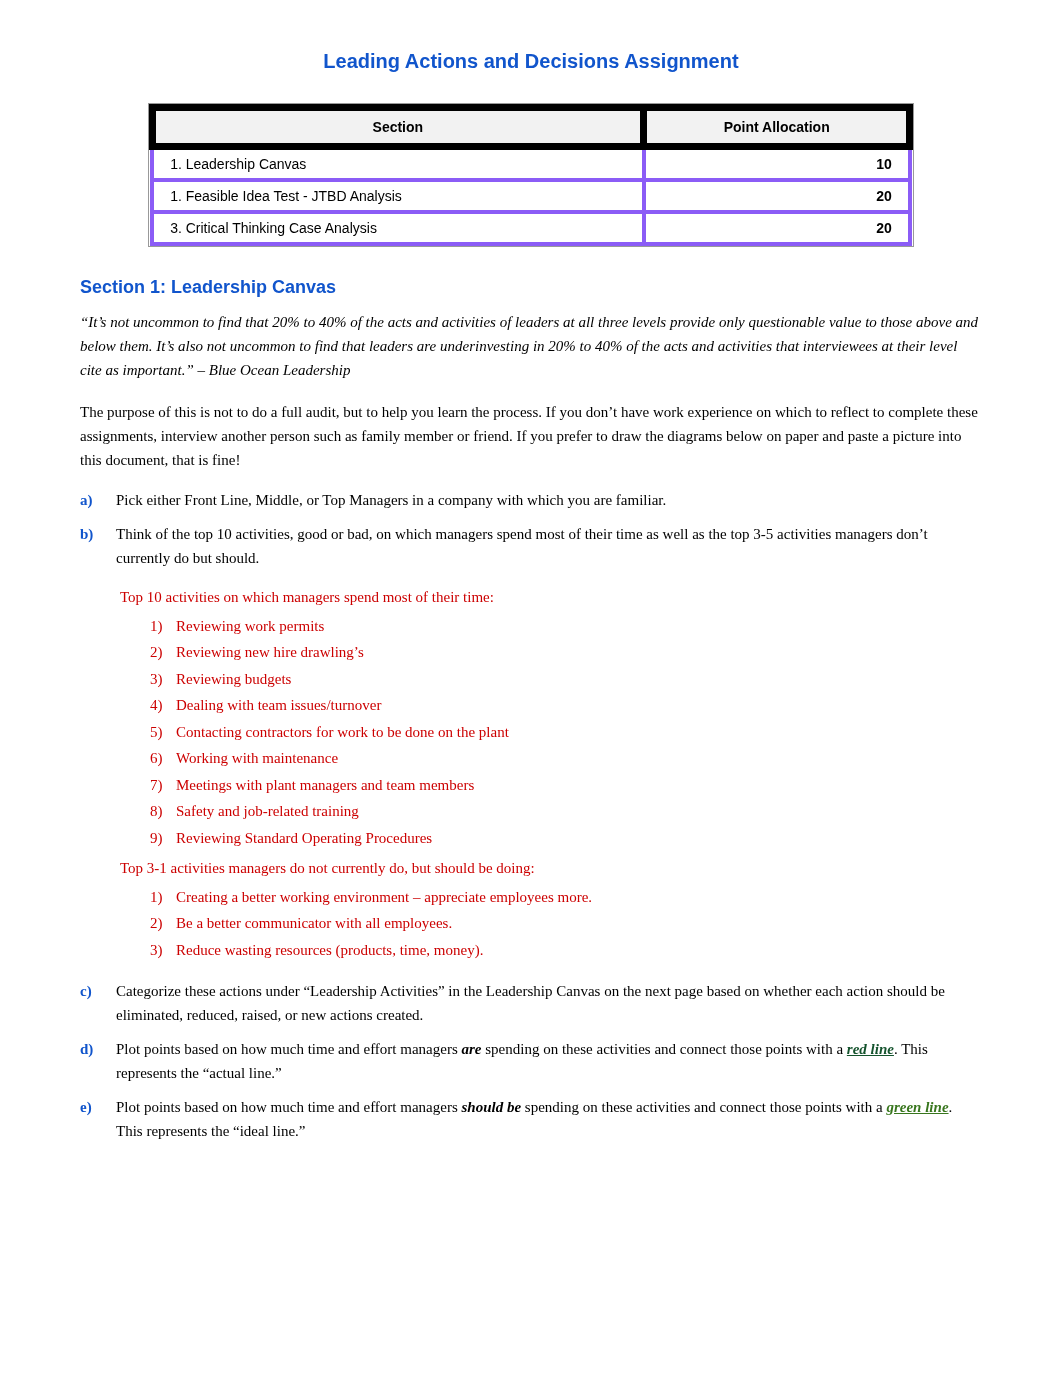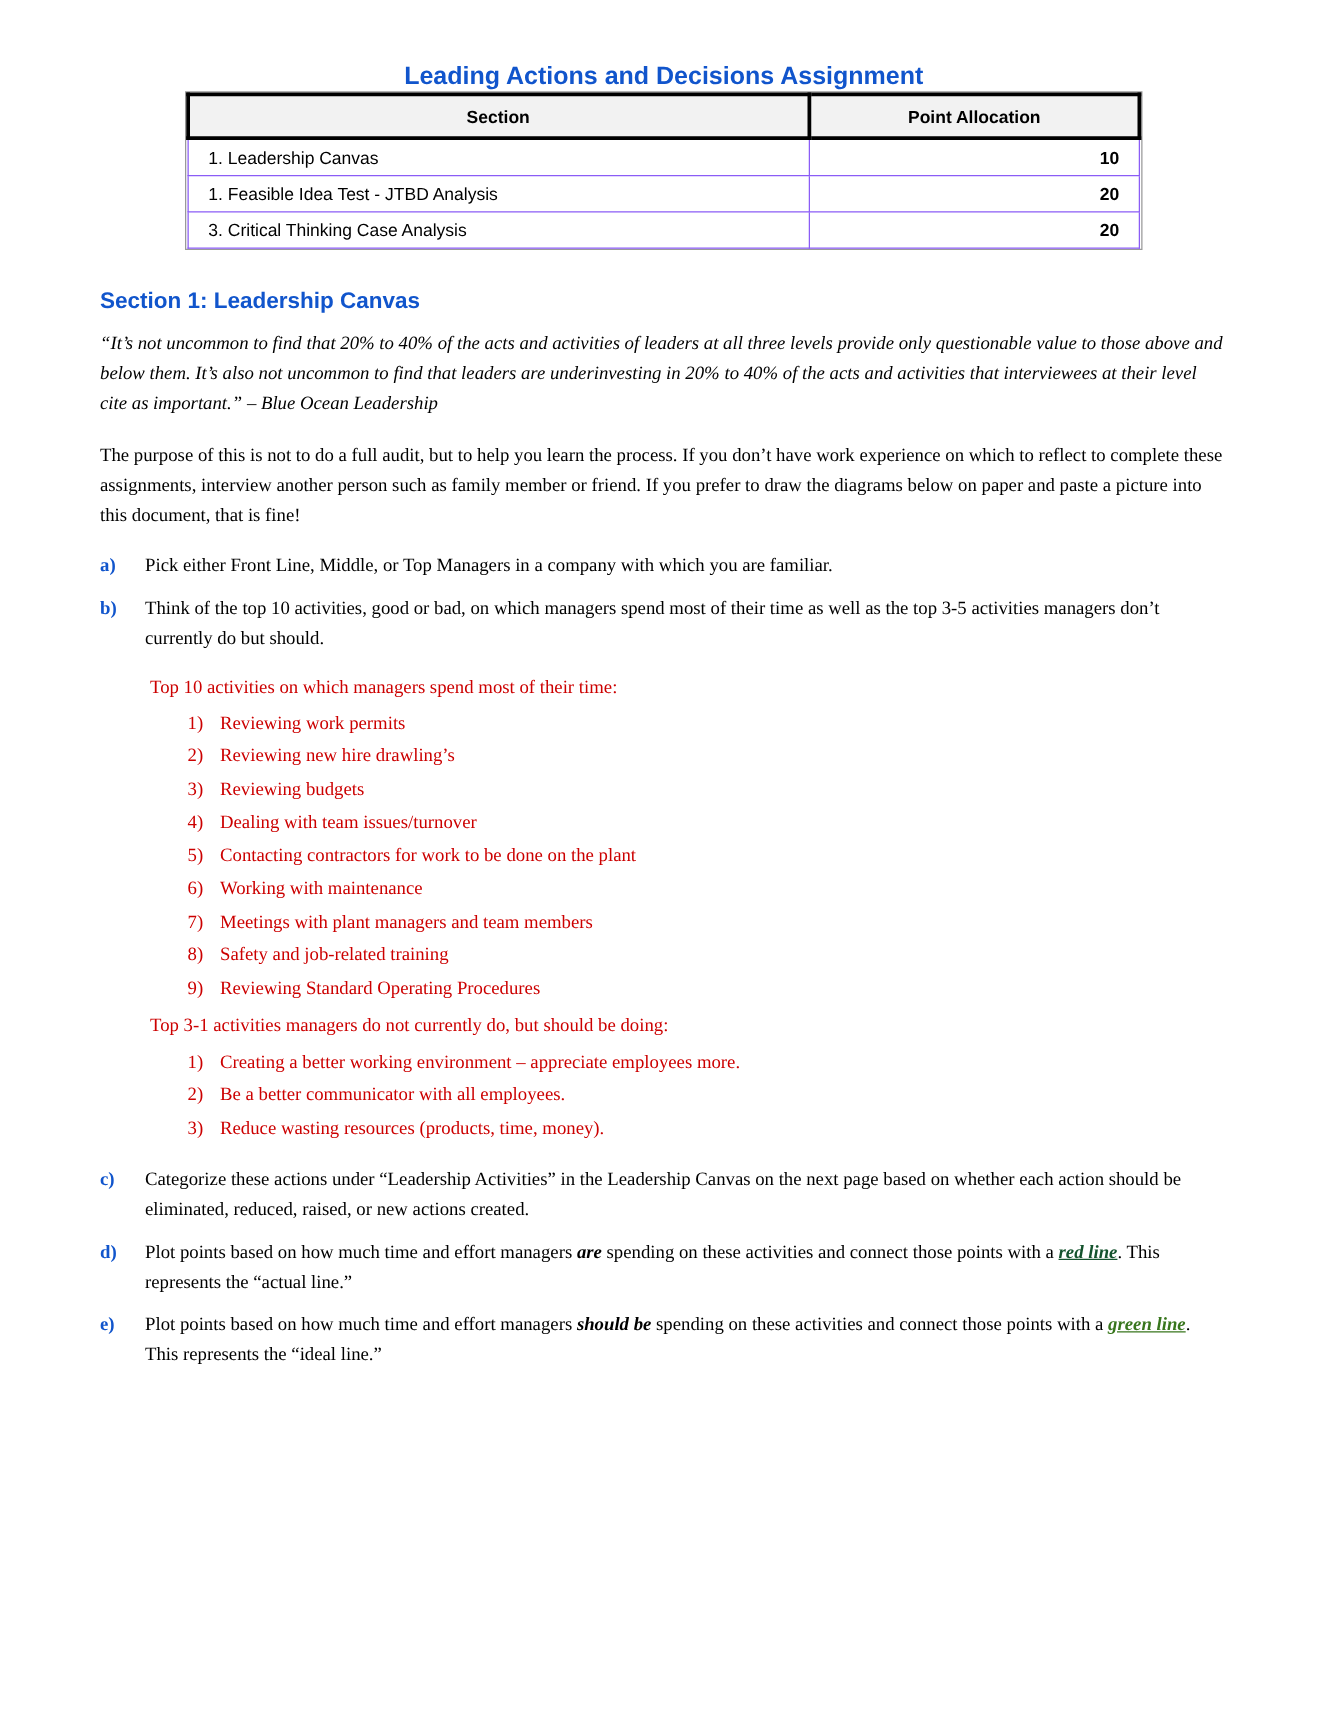--- a/index.html
+++ b/index.html
@@ -16,48 +16,49 @@
       width: 1062px;
       min-height: 1377px;
       padding: 50px 80px;
     }
 
     .page-title {
       text-align: center;
       color: #1155cc;
       font-size: 20px;
       font-weight: bold;
+      margin-bottom: 30px;
       font-family: Arial, sans-serif;
     }
 
     .table-container {
       width: 85%;
       margin: 0 auto 30px auto;
       border: 1px solid #999;
       border-collapse: collapse;
     }
 
     .table-container table {
       width: 100%;
       border-collapse: collapse;
     }
 
     .table-container th {
       background: #f2f2f2;
       font-weight: bold;
       padding: 8px 16px;
       text-align: center;
-      border: 3px solid #000000;
+      border: 7px solid #000000;
       font-family: Arial, sans-serif;
       font-size: 14px;
     }
 
     .table-container td {
       padding: 6px 16px;
-      border: 1px solid #8b5cf6;
+      border: 4px solid #8b5cf6;
       font-family: Arial, sans-serif;
       font-size: 14px;
     }
 
     .td-section {
       text-align: left;
     }
 
     .td-points {
       text-align: right;

